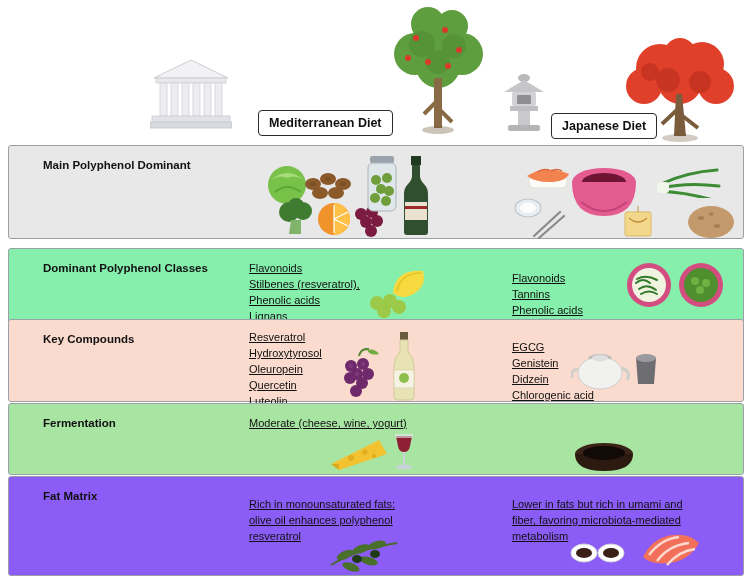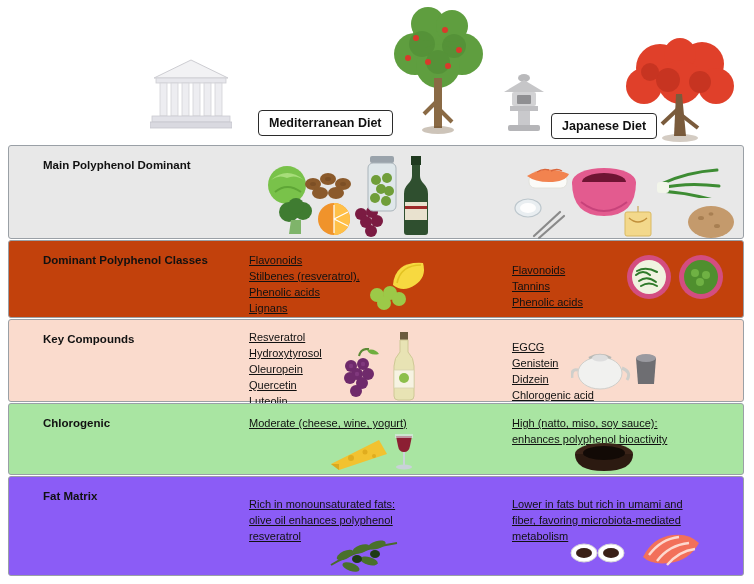--- a/index.html
+++ b/index.html
@@ -52,21 +52,21 @@
     font-size:11px;
     color:#111;
     line-height:1.45;
     white-space:pre-line;
     text-decoration:underline;
   }
   .col-med{left:240px;width:230px;}
   .col-jap{left:503px;width:230px;}
 
   #row-sources{top:145px;height:94px;background:#e8e8e8;}
-  #row-classes{top:240px;height:78px;background:#c2410c;}
+  #row-classes{top:248px;height:78px;background:#86efac;}
   #row-compounds{top:319px;height:83px;background:#fadbcd;}
   #row-fermentation{top:403px;height:72px;background:#a9e5a2;}
   #row-fat{top:476px;height:100px;background:#8b5cf6;}
 
   #row-classes .col-med{top:12px;}
   #row-classes .col-jap{top:22px;}
   #row-compounds .col-med{top:10px;}
   #row-compounds .col-jap{top:20px;}
   #row-fermentation .col-med{top:12px;}
   #row-fermentation .col-jap{top:12px;}
@@ -367,24 +367,22 @@
       <path d="M18 12 q11 -6 22 0" stroke="#b9b9b5" stroke-width="2.5" fill="none"></path>
       <ellipse cx="29" cy="12" rx="8" ry="3.5" fill="#dedede"></ellipse>
     </svg>
     <svg class="art" style="left:622px;top:32px;width:30px;height:38px;" viewBox="0 0 30 38">
       <path d="M5 6 h20 l-2 26 h-16 z" fill="#6e6e72"></path>
       <ellipse cx="15" cy="6" rx="10" ry="4" fill="#9a9aa0"></ellipse>
     </svg>
   </div>
 
   <div class="row" id="row-fermentation">
-    <div class="rowtitle">Chlorogenic</div>
+    <div class="rowtitle">Fermentation</div>
     <div class="col-med">Moderate (cheese, wine, yogurt)</div>
-    <div class="col-jap">High (natto, miso, soy sauce):
-enhances polyphenol bioactivity</div>
 
     <svg class="art" style="left:318px;top:30px;width:66px;height:38px;" viewBox="0 0 66 38">
       <path d="M4 30 L52 6 L60 20 L12 36 Z" fill="#f2c230"></path>
       <path d="M4 30 L12 36 L12 30 Z" fill="#d9a91f"></path>
       <g fill="#e0ac1e">
         <circle cx="24" cy="24" r="3"></circle>
           <circle cx="38" cy="18" r="2.5"></circle>
         <circle cx="47" cy="22" r="2"></circle>
       </g>
     </svg>

